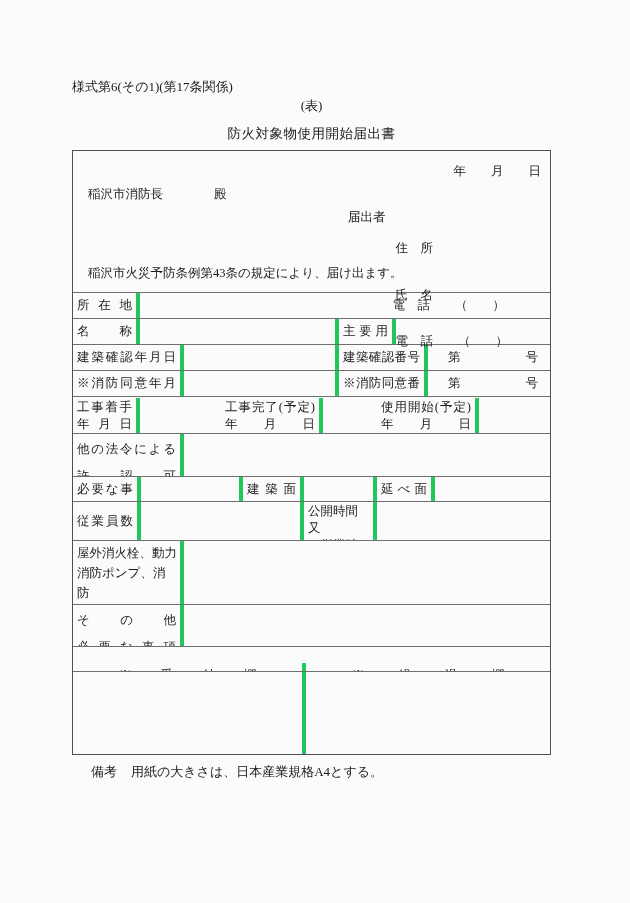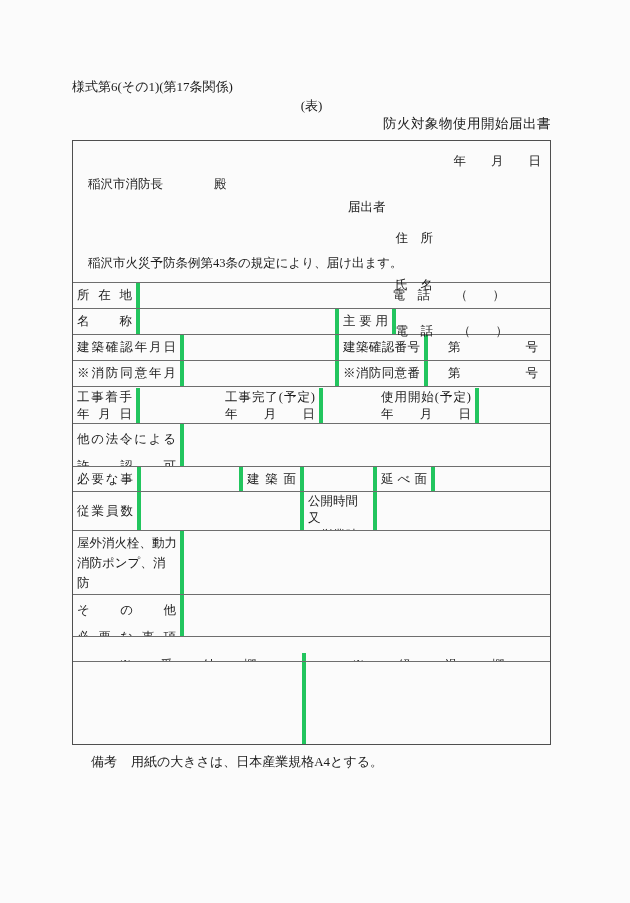--- a/index.html
+++ b/index.html
@@ -12,21 +12,21 @@
     position:relative;
     width:630px; height:903px;
     background:#fbfbfb;
     box-sizing:border-box;
     padding:80px 0 0 72px;
     overflow:hidden;
   }
   .content { width:479px; }
   .form-id { font-size:13px; line-height:14px; }
   .center-line { text-align:center; font-size:13px; line-height:14px; margin-top:5px; }
-  .title-line { text-align:right; font-size:13.5px; line-height:15px; margin-top:3px; letter-spacing:0.5px; }
+  .title-line { text-align:center; font-size:13.5px; line-height:15px; margin-top:13px; letter-spacing:0.5px; }
 
   
   .form-table {
     margin-top:9px;
     width:479px;
     border:1px solid #4f4f4f;
     box-sizing:border-box;
     font-size:12.5px;
   }
   .hdr-block { position:relative; height:141px; box-sizing:border-box; }

